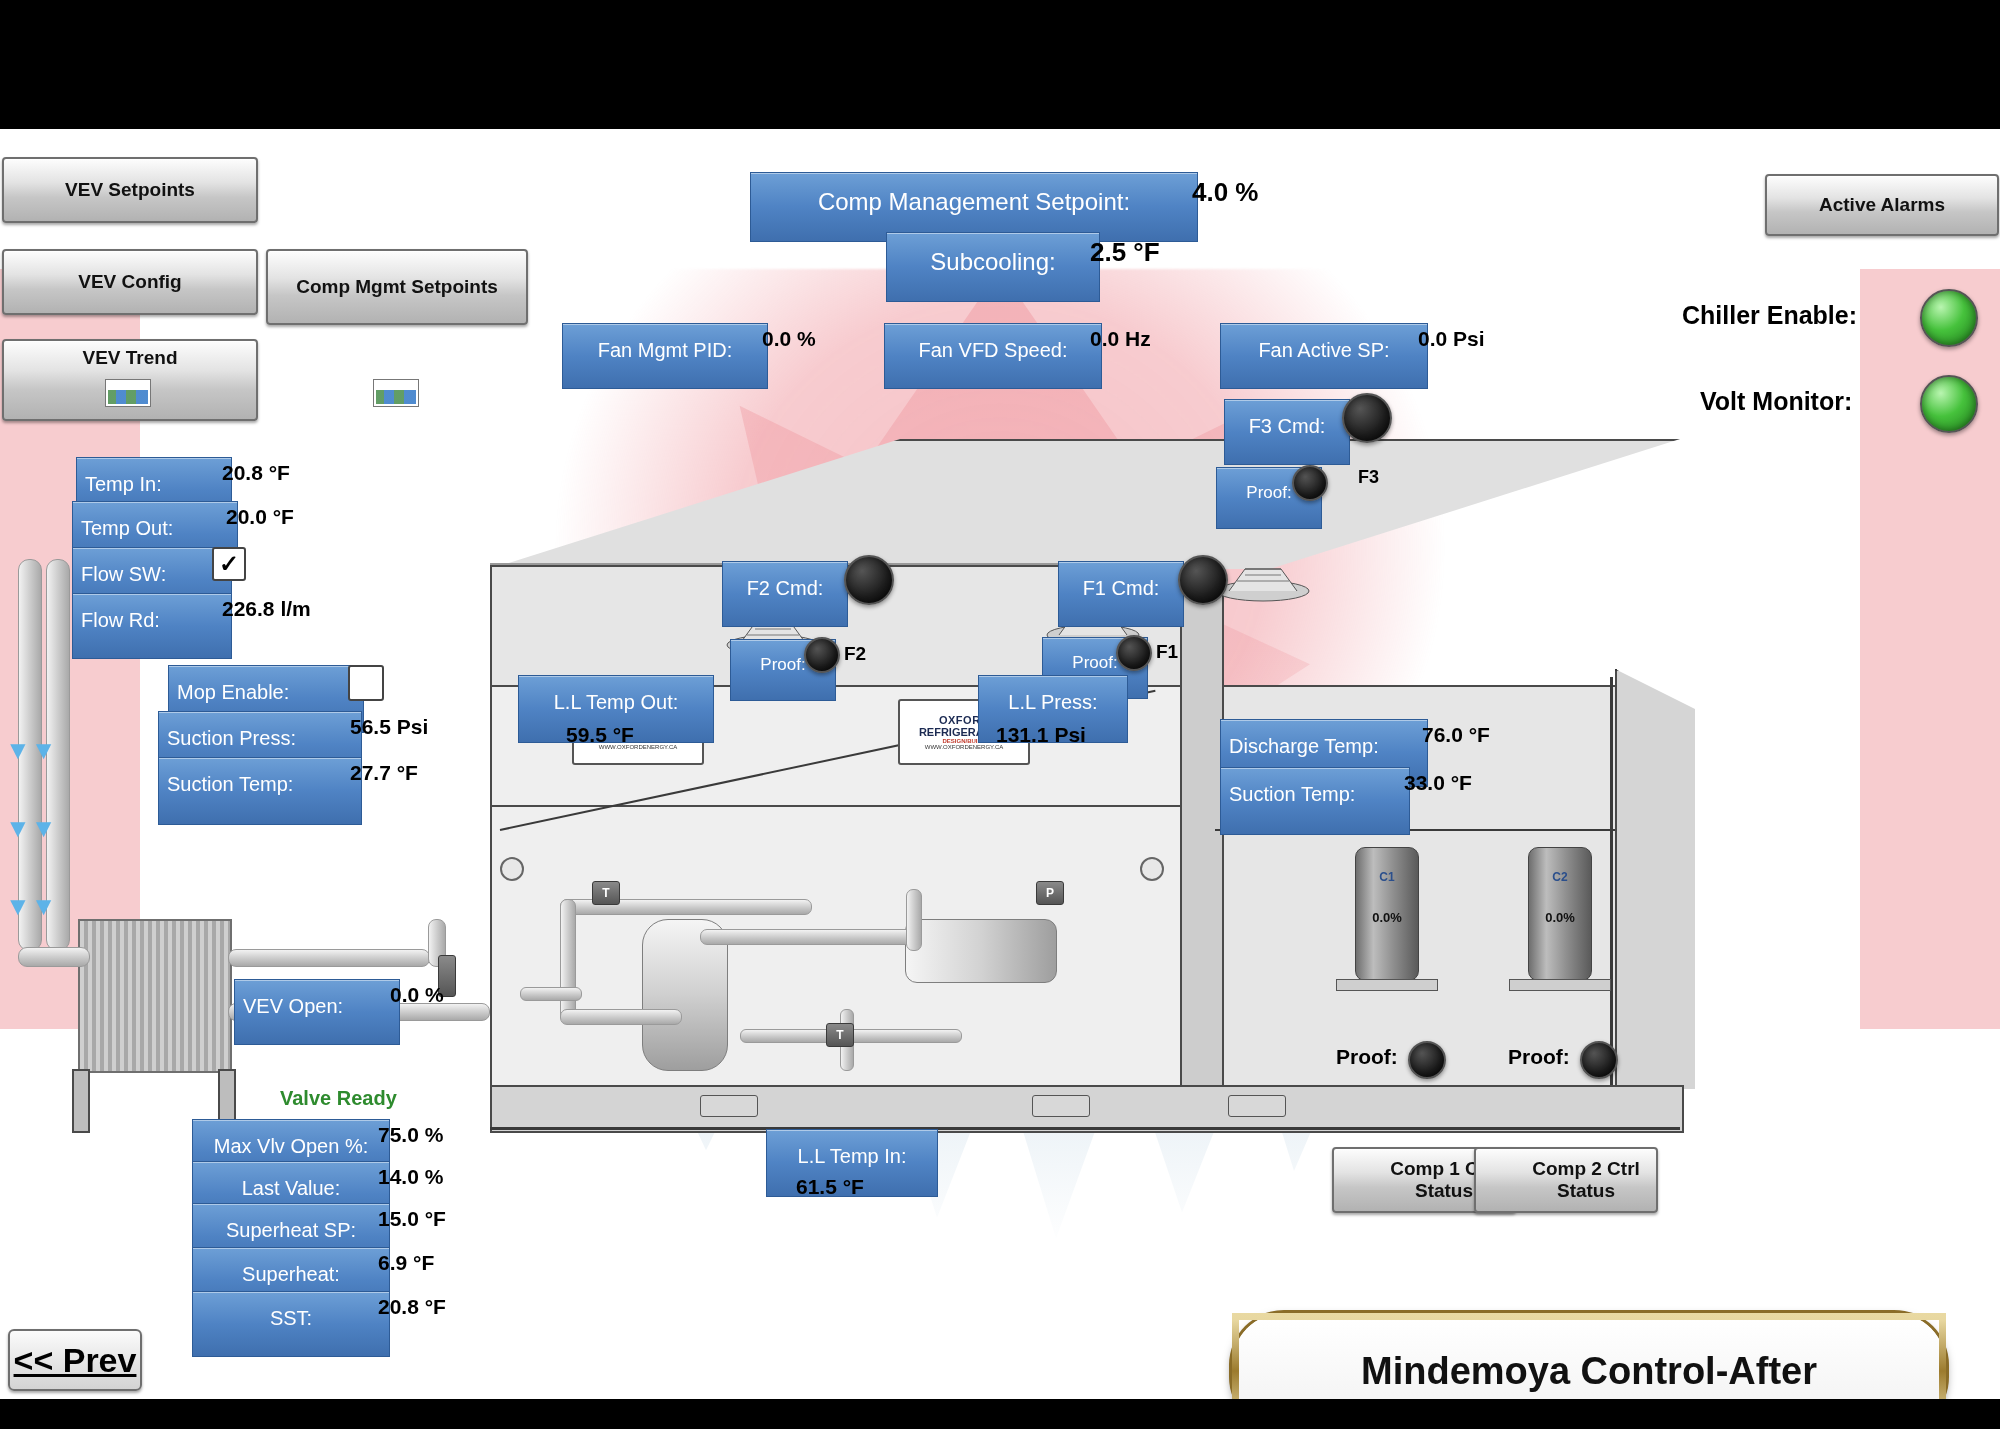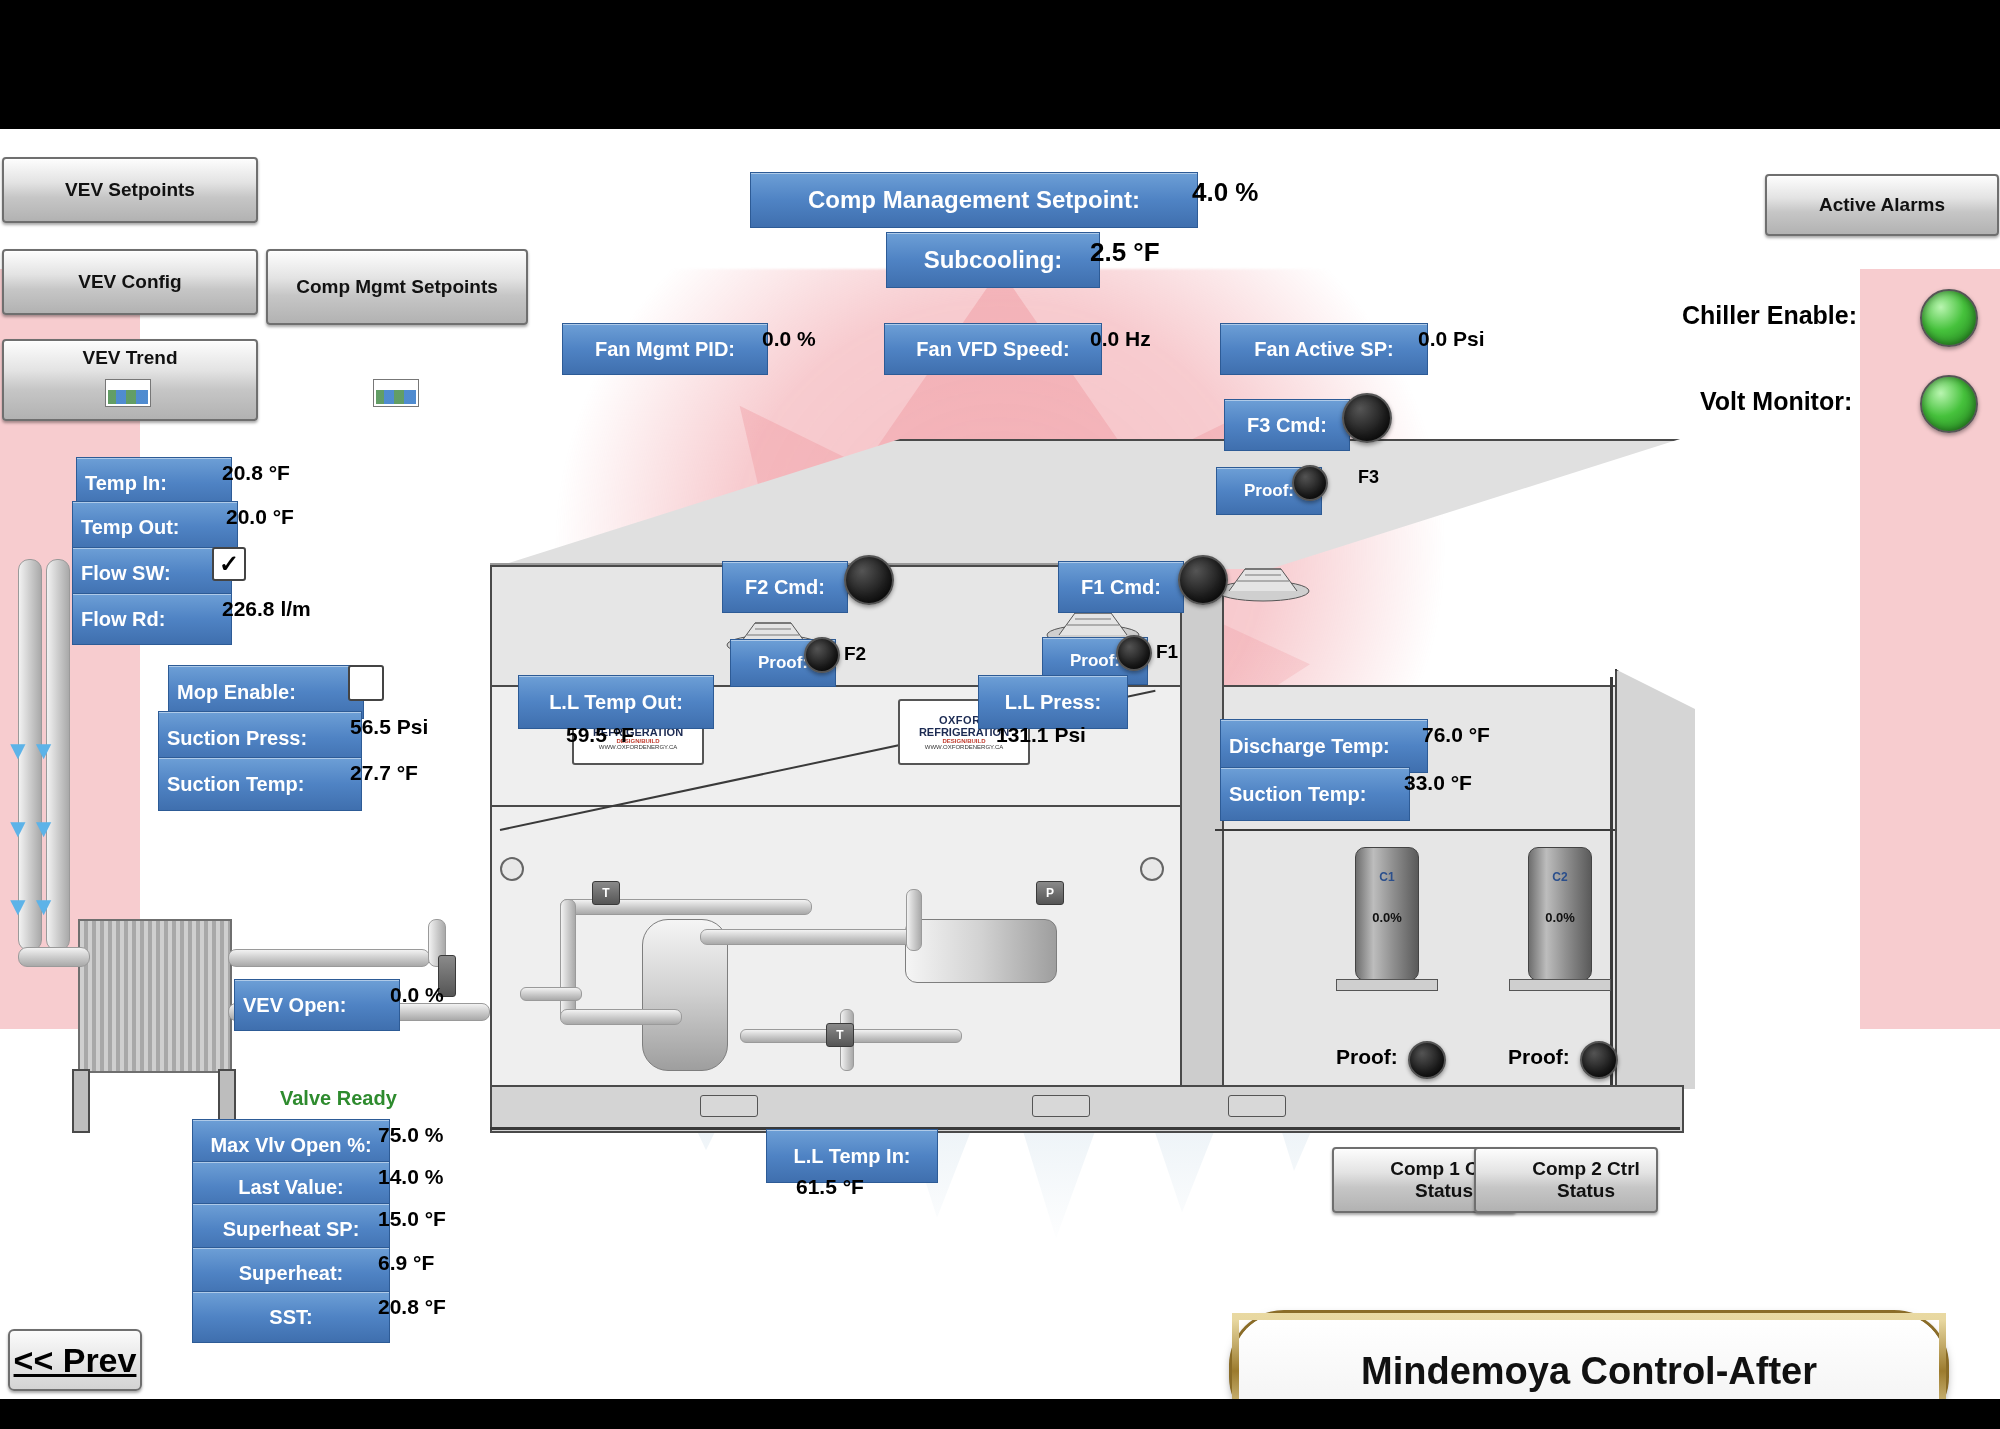--- a/index.html
+++ b/index.html
@@ -22,23 +22,23 @@
 
   
   .btn{position:absolute;border:2px solid #6f6f6f;border-radius:4px;
     background:linear-gradient(180deg,#fdfdfd 0%,#e3e3e3 38%,#c6c6c6 62%,#b2b2b2 100%);
     box-shadow:0 2px 3px rgba(0,0,0,.35), inset 0 1px 0 #fff;
     display:flex;align-items:center;justify-content:center;text-align:center;
     font-weight:bold;font-size:19px;color:#111;line-height:1.15;cursor:pointer;}
   .btn.small{font-size:19px;padding-left:40px;}
 
   
-  .chip{position:absolute;display:flex;align-items:center;justify-content:center;
+  .chip{position:absolute;display:flex;align-items:flex-start;justify-content:center;
     background:linear-gradient(180deg,#6d9fd6 0%,#4f83c4 50%,#3f6fae 100%);
-    border:1px solid #2d5b96;color:#fff;font-weight:bold;font-size:20px;padding:8px 8px;
+    border:1px solid #2d5b96;color:#fff;font-weight:normal;font-size:20px;padding:15px 8px;
     box-shadow:inset 0 1px 0 rgba(255,255,255,.45);}
   .val{position:absolute;font-weight:bold;font-size:21px;color:#000;white-space:nowrap;}
   .lbl{position:absolute;font-weight:bold;font-size:21px;color:#000;white-space:nowrap;}
 
   
   .led{position:absolute;border-radius:50%;border:2px solid #555;
     background:radial-gradient(circle at 35% 30%, #b9f5b0 0%, #46c23c 45%, #1e7a1a 100%);
     box-shadow:inset 0 0 8px rgba(0,0,0,.45), 0 2px 4px rgba(0,0,0,.4);}
   .led.black{background:radial-gradient(circle at 35% 30%, #555 0%, #1c1c1c 60%, #000 100%);}
 

